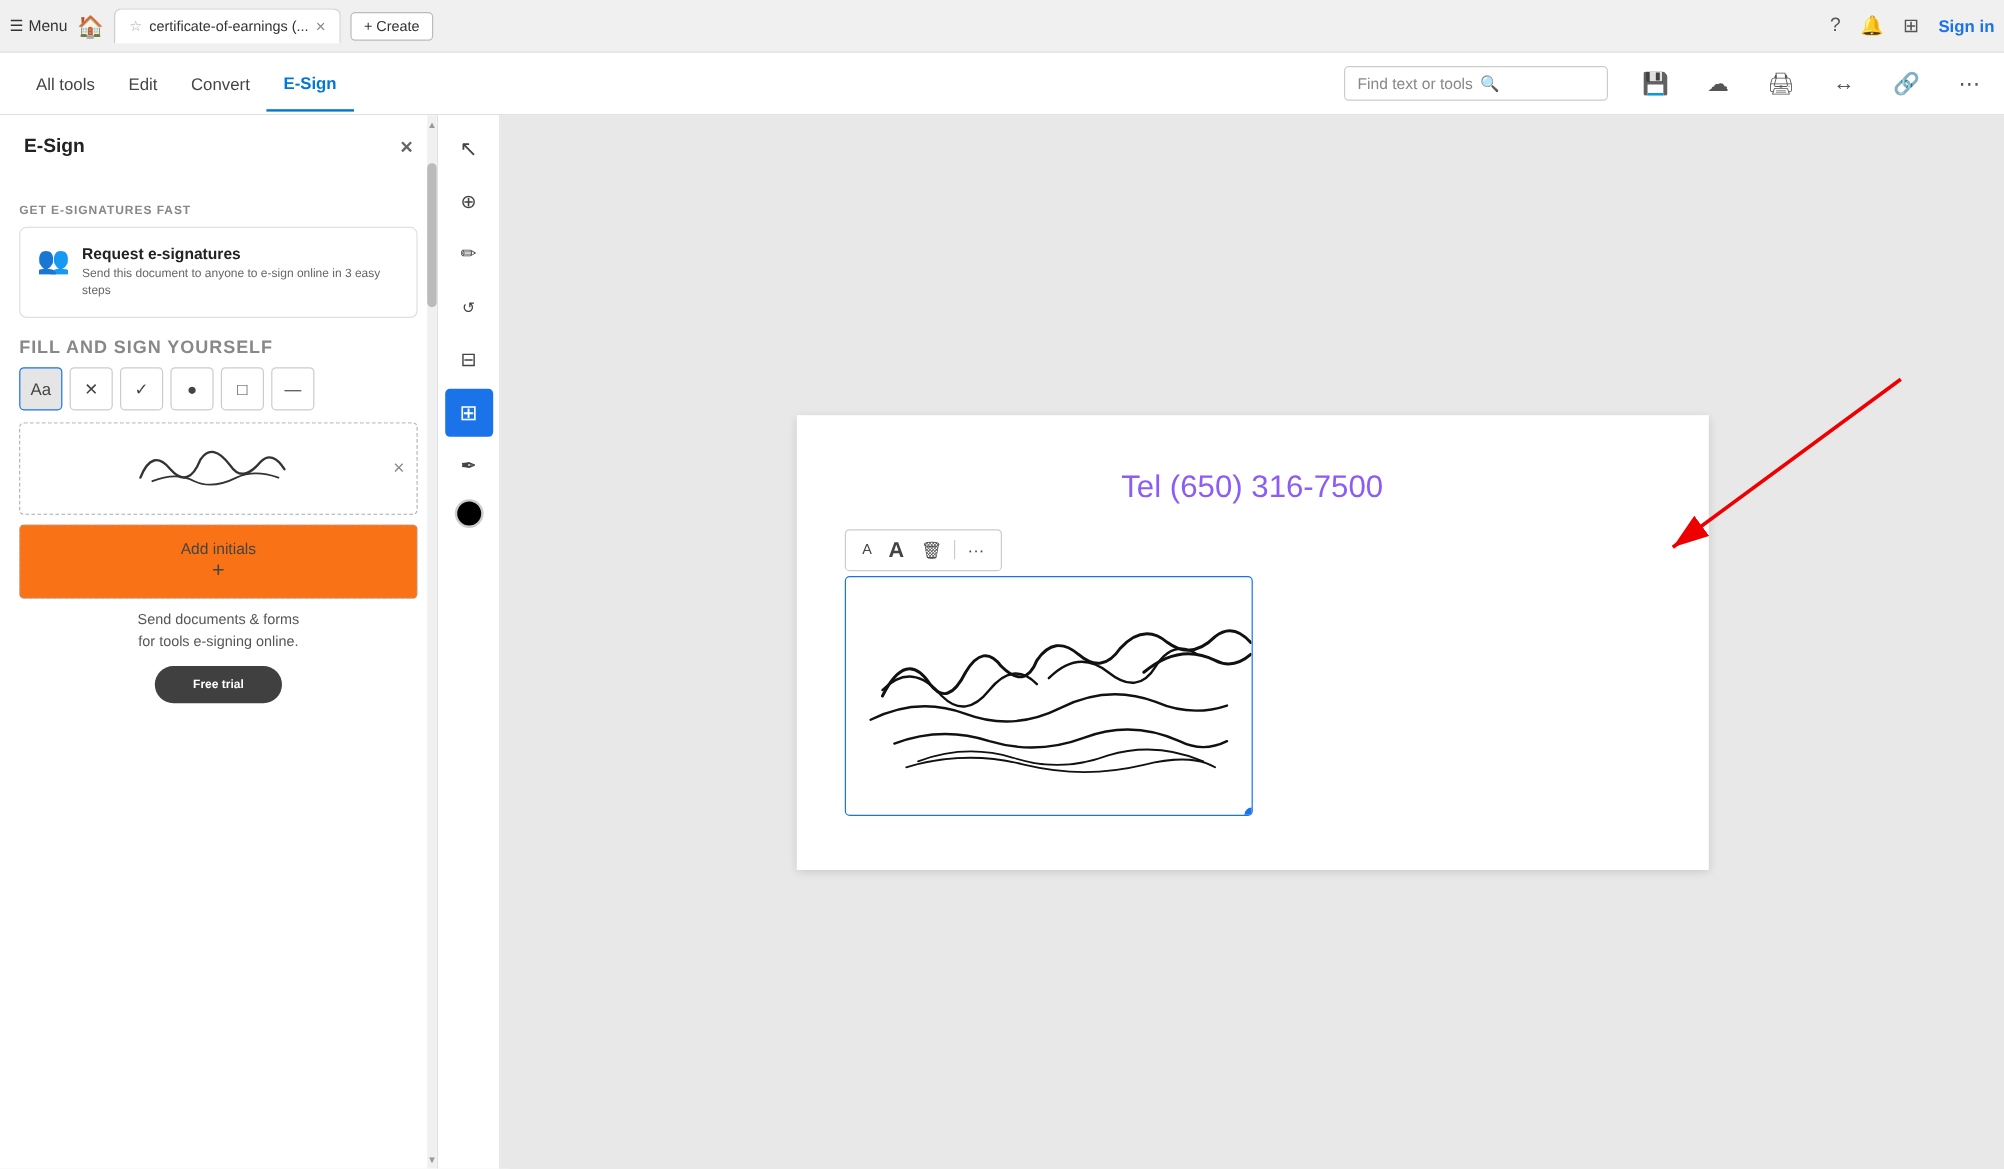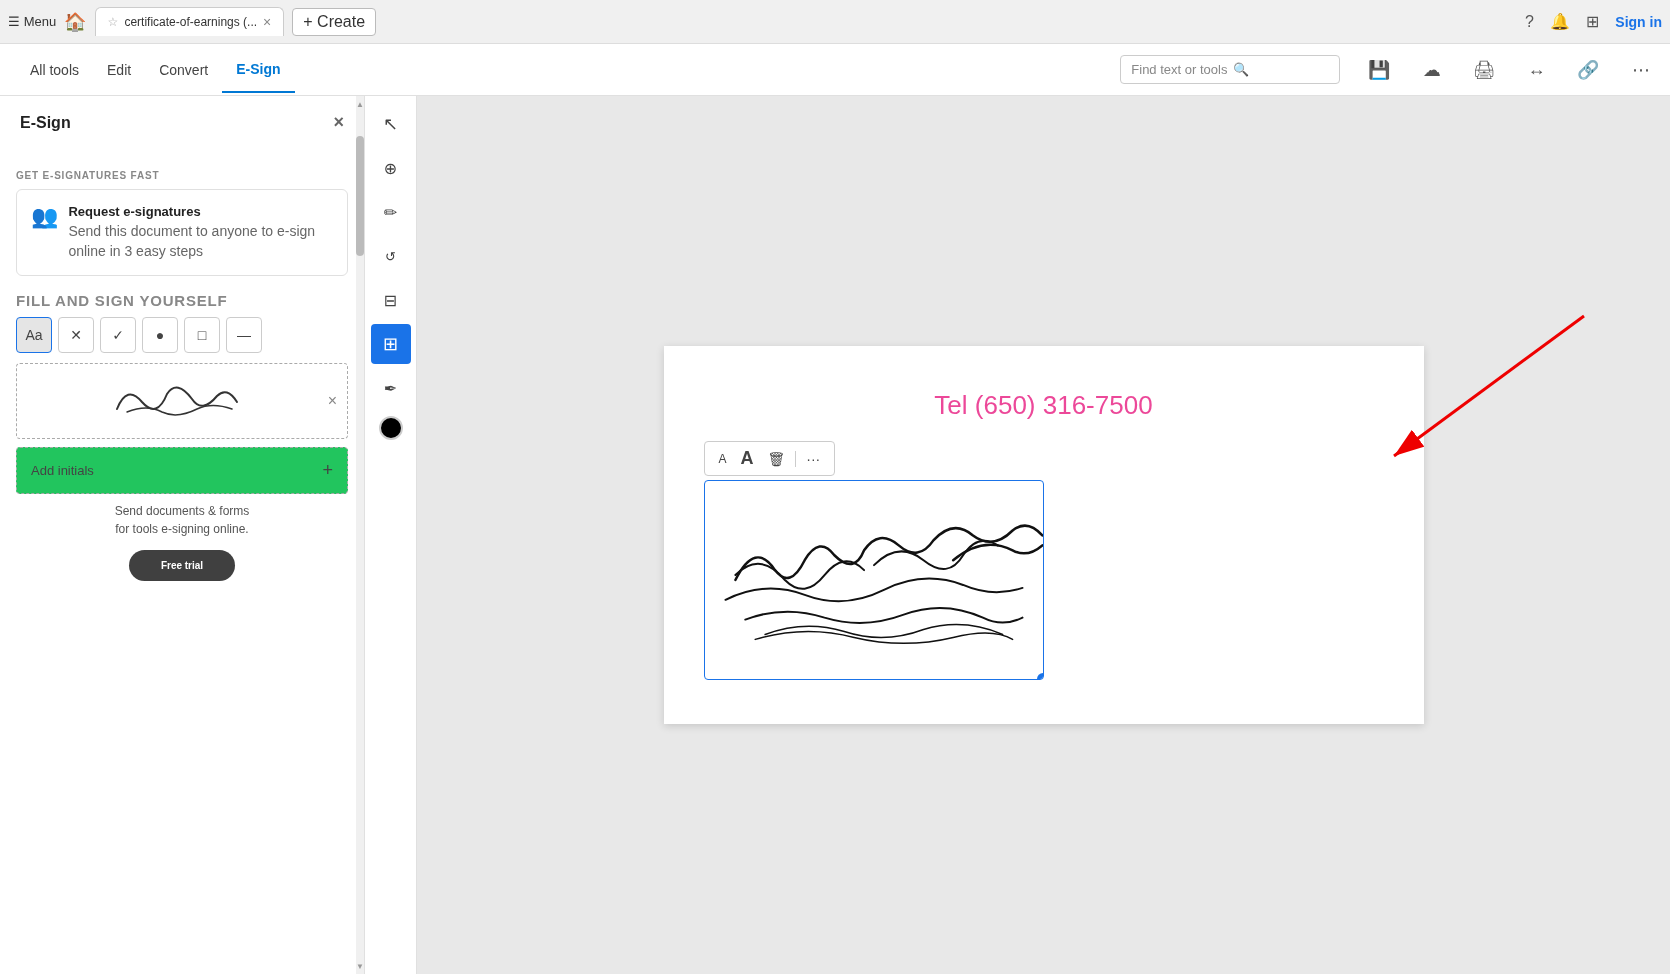--- a/index.html
+++ b/index.html
@@ -17,21 +17,21 @@
       display: flex; align-items: center; background: #fff; border: 1px solid #ccc;
       border-bottom: none; border-radius: 6px 6px 0 0; padding: 6px 12px; font-size: 12px;
       color: #333; gap: 6px; max-width: 220px; cursor: pointer;
     }
     .tab-star { color: #aaa; font-size: 12px; }
     .tab-title { flex: 1; overflow: hidden; text-overflow: ellipsis; white-space: nowrap; }
     .tab-close { color: #888; font-size: 14px; cursor: pointer; }
     .new-tab-btn {
       display: flex; align-items: center; gap: 4px; margin-left: 8px;
       border: 1px solid #bbb; border-radius: 4px; padding: 4px 10px;
-      background: #fff; font-size: 16px; cursor: pointer; color: #333;
+      background: #fff; font-size: 12px; cursor: pointer; color: #333;
     }
     .browser-actions { display: flex; align-items: center; gap: 16px; margin-left: auto; }
     .browser-action-icon { font-size: 16px; color: #555; cursor: pointer; }
     .sign-in-btn { font-size: 14px; color: #1a73e8; font-weight: 600; cursor: pointer; }
 
     
     .app-toolbar {
       display: flex; align-items: center; height: 52px;
       background: #fff; border-bottom: 1px solid #e0e0e0; padding: 0 16px;
     }
@@ -71,21 +71,21 @@
       font-size: 10px; font-weight: 600; color: #888; letter-spacing: 0.8px;
       margin: 29px 0 8px; text-transform: uppercase;
     }
 
     .request-card {
       border: 1px solid #e0e0e0; border-radius: 6px; padding: 14px;
       display: flex; gap: 10px; align-items: flex-start; cursor: pointer; background: #fff;
     }
     .request-icon { font-size: 22px; color: #555; }
     .request-text h4 { font-size: 13px; font-weight: 600; color: #222; margin-bottom: 3px; }
-    .request-text p { font-size: 14px; color: #666; line-height: 1.4; }
+    .request-text p { font-size: 10px; color: #666; line-height: 1.4; }
 
     .fill-label {
       font-size: 15px; font-weight: 600; color: #888; letter-spacing: 0.8px;
       margin: 16px 0 8px; text-transform: uppercase;
     }
 
     .fill-tools { display: flex; align-items: center; gap: 6px; flex-wrap: wrap; margin-bottom: 10px; }
     .fill-tool {
       width: 36px; height: 36px; border: 1px solid #ccc; border-radius: 4px;
       display: flex; align-items: center; justify-content: center;
@@ -97,21 +97,21 @@
       border: 1.5px dashed #aaa; border-radius: 4px; padding: 10px;
       display: flex; align-items: center; justify-content: space-between;
       background: #fff; margin-bottom: 8px; cursor: pointer;
     }
     .signature-img { flex: 1; text-align: center; }
     .sig-remove { color: #888; font-size: 16px; cursor: pointer; }
 
     .add-initials {
       border: 1.5px dashed #aaa; border-radius: 4px; padding: 12px 14px;
       display: flex; align-items: center; justify-content: space-between;
-      color: #444; font-size: 13px; cursor: pointer; background: #22c55e;
+      color: #444; font-size: 13px; cursor: pointer; background: #f97316; flex-direction: column;
     }
     .add-initials-plus { font-size: 18px; color: #444; }
 
     .audit-text { font-size: 12px; color: #555; line-height: 1.5; margin: 16px 0 12px; }
 
     .promo-section { text-align: center; padding: 8px 0; }
     .promo-text { font-size: 12px; color: #555; line-height: 1.5; margin-bottom: 12px; }
     .free-trial-btn {
       background: #404040; color: #fff; border: none; border-radius: 20px;
       padding: 10px 32px; font-size: 10px; font-weight: 600; cursor: pointer;
@@ -138,21 +138,21 @@
     .canvas-area {
       flex: 1; background: #e8e8e8; display: flex; flex-direction: column;
       align-items: center; justify-content: center; position: relative; overflow: hidden;
     }
 
     .doc-page {
       background: #fff; width: 760px; padding: 40px; position: relative;
       box-shadow: 0 2px 8px rgba(0,0,0,0.15);
     }
 
-    .doc-text { font-size: 26px; color: #ec4899; text-align: center; line-height: 1.5; margin-bottom: 16px; }
+    .doc-text { font-size: 26px; color: #8b5cf6; text-align: center; line-height: 1.5; margin-bottom: 16px; }
 
     .signature-widget {
       position: relative; display: inline-block;
     }
     .sig-toolbar {
       display: flex; align-items: center; gap: 6px; background: #fff;
       border: 1px solid #ccc; border-radius: 4px; padding: 4px 10px;
       margin-bottom: 4px; width: fit-content;
     }
     .sig-toolbar-item { font-size: 14px; cursor: pointer; color: #444; padding: 2px 4px; }

